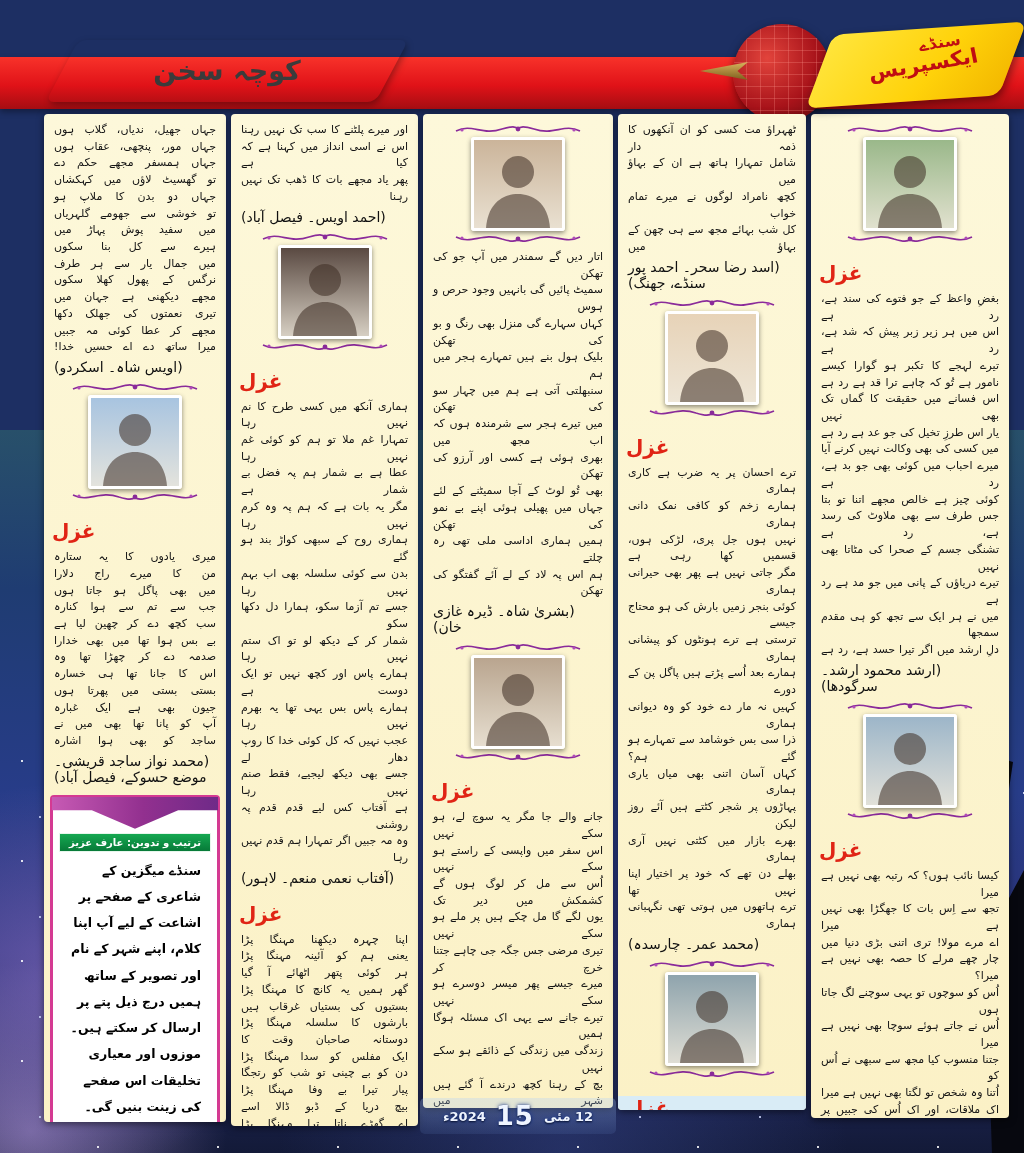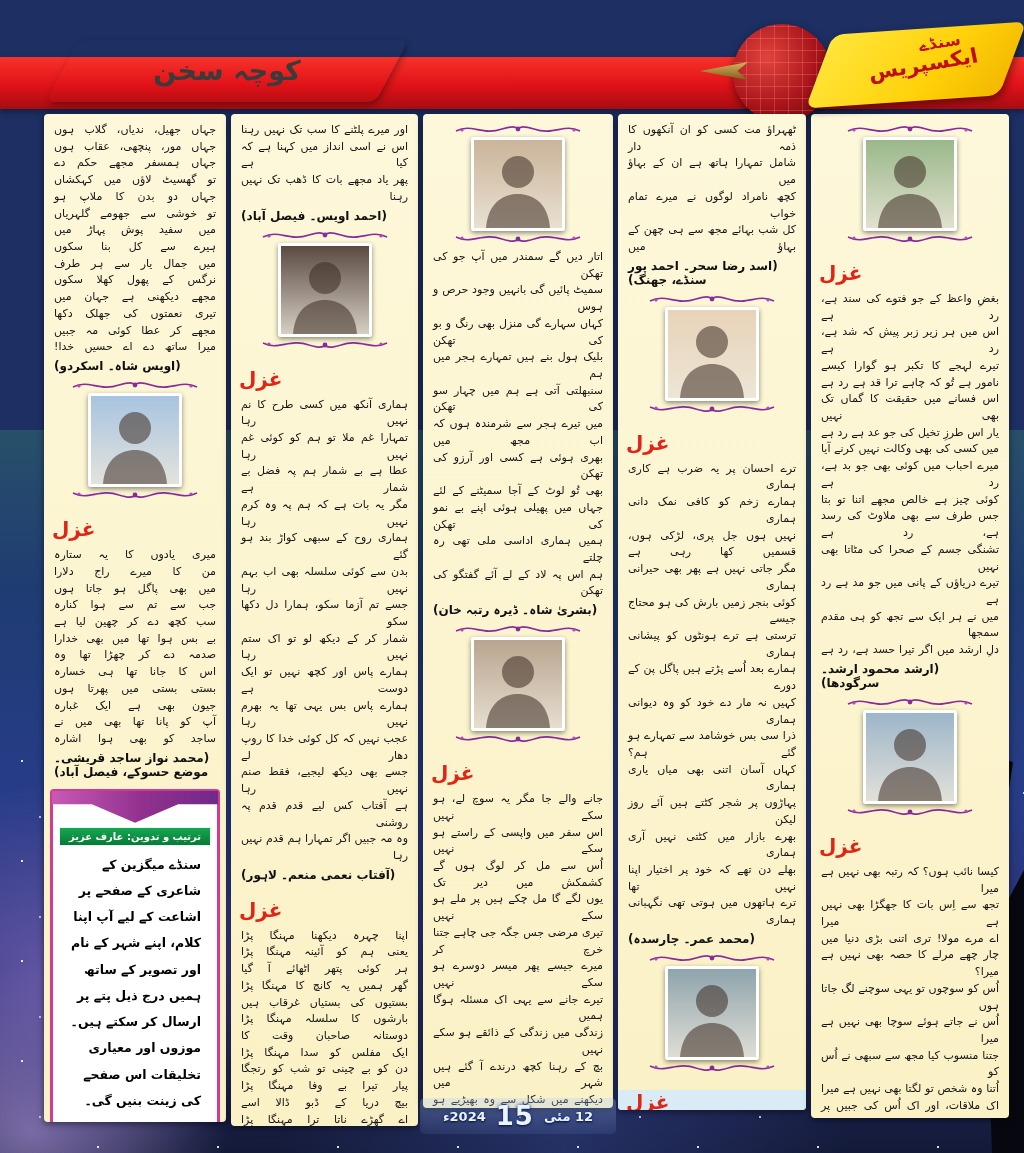--- a/index.html
+++ b/index.html
@@ -63,21 +63,21 @@
     background:linear-gradient(180deg,#fdf8da 0%,#fbf1c6 100%);
     box-shadow:0 2px 7px rgba(0,0,0,.5);}
   .col1{width:166px;height:996px;}
   .col2{width:171px;height:1000px;}
   .col3{width:174px;height:982px;}
   .col4{width:172px;height:984px;}
   .col5{width:182px;height:992px;}
   .sec-blue{background:#d9ecf6;margin:0 -8px;padding:0 8px;}
   .poem-text{font-size:11px;line-height:1.52;color:#141414;white-space:pre-line;
     text-align:justify;text-align-last:justify;padding:2px 2px 0;}
-  .poem-author{font-size:12px;font-weight:bold;color:#101010;text-align:left;
+  .poem-author{font-size:14px;font-weight:normal;color:#101010;text-align:left;
     direction:rtl;margin:3px 2px 6px;}
   .ghazal-heading{color:#e02415;font-size:20px;font-weight:bold;text-align:left;
     margin:16px 0 4px;}
   .photo-sec{text-align:center;margin:3px 0 2px;}
   .flourish{display:block;margin:0 auto;width:132px;height:13px;}
   .photo-frame{width:88px;height:88px;margin:1px auto;border:3px solid #fff;
     border-radius:3px;box-shadow:0 2px 5px rgba(0,0,0,.45);position:relative;overflow:hidden;}
   .photo-frame svg{position:absolute;left:0;top:0;width:100%;height:100%;}
   
   .notice{background:#fff;border:3px solid #d43a92;border-radius:4px;margin:10px -2px 0;
@@ -282,21 +282,21 @@
 سمیٹ پائیں گی بانہیں وجود حرص و ہوس
 کہاں سہارے گی منزل بھی رنگ و بو کی تھکن
 بلیک ہول بنے ہیں تمہارے ہجر میں ہم
 سنبھلتی آتی ہے ہم میں چہار سو کی تھکن
 میں تیرے ہجر سے شرمندہ ہوں کہ اب مجھ میں
 بھری ہوئی ہے کسی اور آرزو کی تھکن
 بھی تُو لوٹ کے آجا سمیٹنے کے لئے
 جہاں میں پھیلی ہوئی اپنے بے نمو کی تھکن
 ہمیں ہماری اداسی ملی تھی رہ چلتے
 ہم اس پہ لاد کے لے آئے گفتگو کی تھکن</div>
-    <div class="poem-author">(بشریٰ شاہ۔ ڈیرہ رتبہ خان)</div>
+    <div class="poem-author">(بشریٰ شاہ۔ ڈیرہ غازی خان)</div>
   </div>
       <div class="sec photo-sec">
     <svg class="flourish" viewBox="0 0 132 13">
       <path d="M4,8 C20,0 30,13 50,6 C60,3 64,3 66,6 C68,3 72,3 82,6 C102,13 112,0 128,8" fill="none" stroke="#8a2b9a" stroke-width="1.6"></path>
       <circle cx="66" cy="6" r="2.4" fill="#8a2b9a"></circle>
           <circle cx="10" cy="7" r="1.6" fill="#b04ab8"></circle>
           <circle cx="122" cy="7" r="1.6" fill="#b04ab8"></circle>
     </svg>
     <div class="photo-frame" style="background: linear-gradient(rgb(185, 165, 143) 0%, rgb(239, 233, 220) 120%);">
       <svg viewBox="0 0 88 88">

